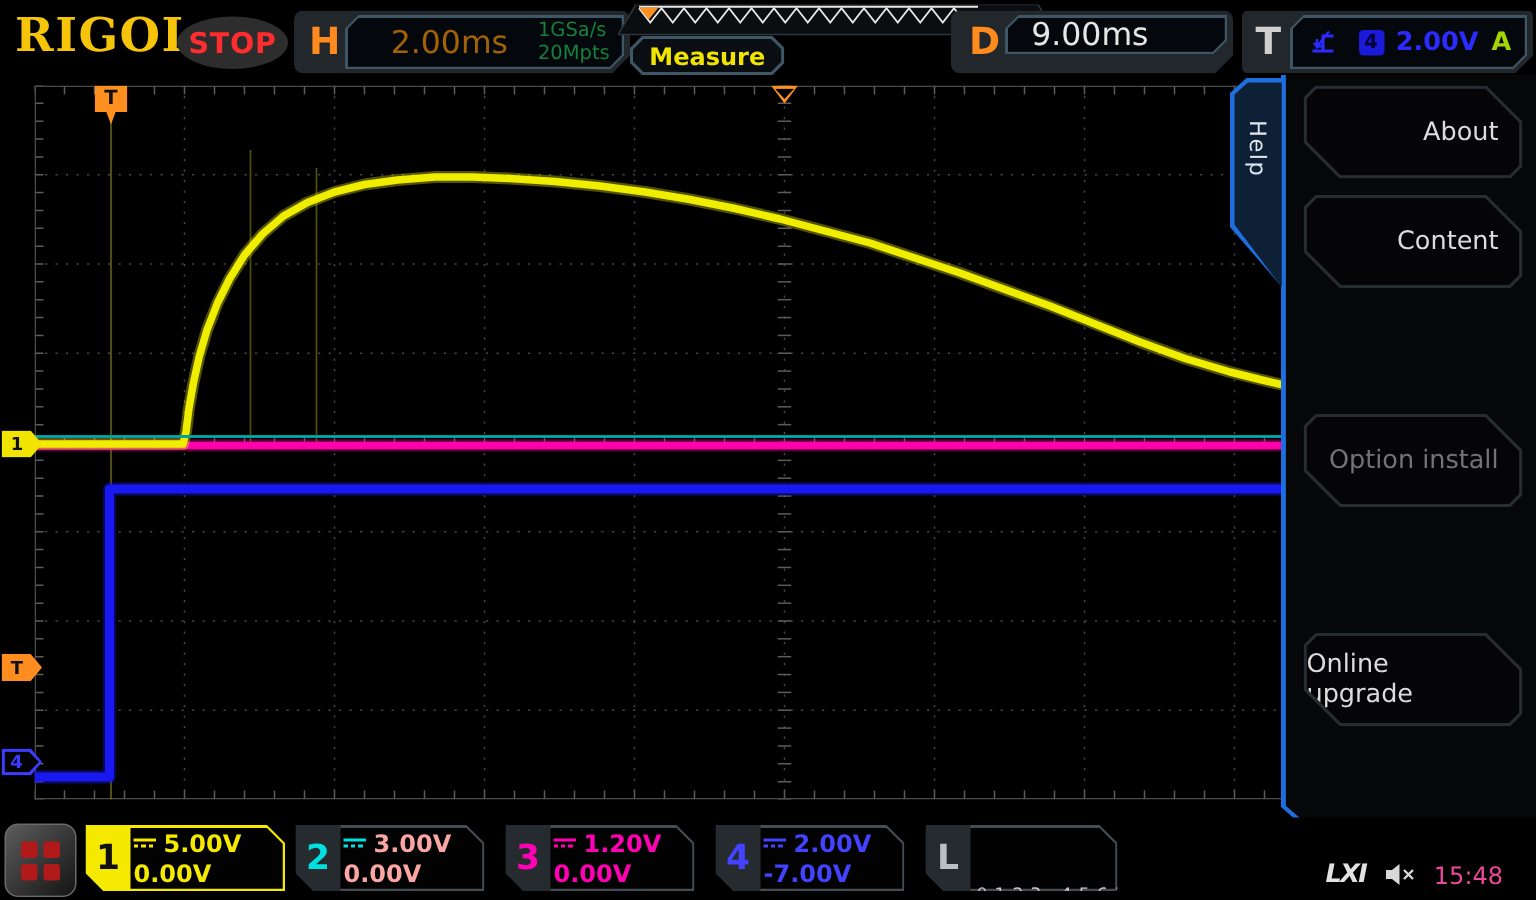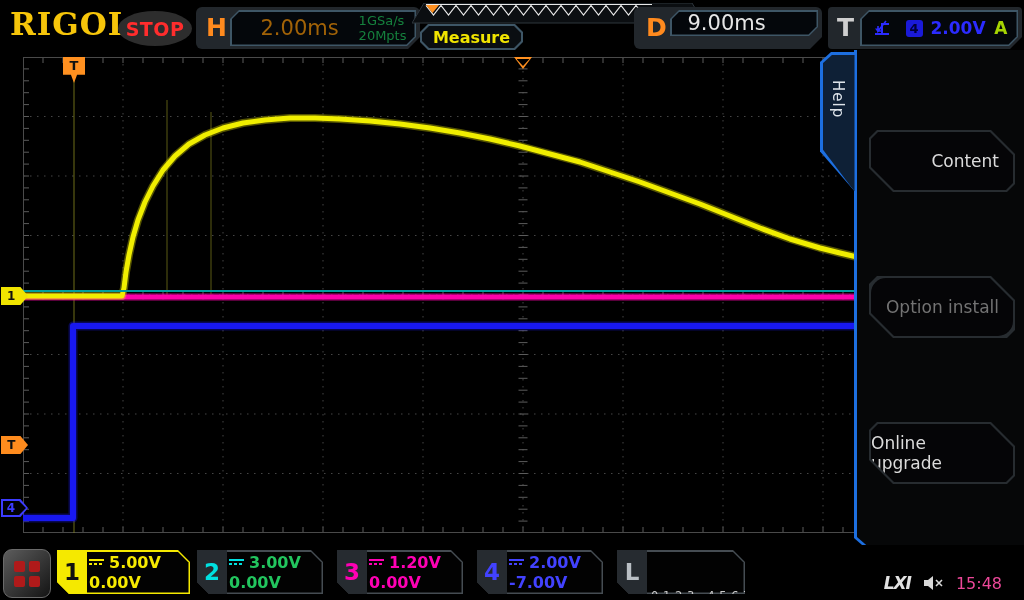--- a/index.html
+++ b/index.html
@@ -82,21 +82,21 @@
   #help-tab-inner{position:absolute;inset:2.5px;background:#0e2036;
       clip-path:polygon(10px 0,100% 0,100% 100%,0 69%,0 9px);}
   #help-tab-label{position:absolute;left:9px;top:28px;color:#dde4ea;font-size:15px;
       writing-mode:vertical-rl;letter-spacing:1px;}
   .menu-btn{position:absolute;left:15px;width:146px;height:62px;background:#272c30;
       clip-path:polygon(8px 0,122px 0,146px 24px,146px 54px,138px 62px,24px 62px,0 38px,0 8px);}
   .menu-btn-i{position:absolute;inset:2px;background:#050507;color:#dcdcdc;
       clip-path:polygon(7px 0,119px 0,142px 23px,142px 51px,135px 58px,23px 58px,0 35px,0 7px);
       display:flex;align-items:center;justify-content:flex-end;font-size:17px;
       padding-right:14px;box-sizing:border-box;}
-  .menu-btn.disabled .menu-btn-i{color:#737373;border-radius:15px;}
+  .menu-btn.disabled .menu-btn-i{color:#737373;}
 
   
   #bottom-bar{left:0;top:545px;width:1024px;height:55px;background:#000;z-index:20;}
   #menu-btn{left:3px;top:4px;width:46px;height:47px;border-radius:9px;
       background:linear-gradient(135deg,#5c5c5c,#141414);border:1px solid #6a6a6a;
       display:flex;align-items:center;justify-content:center;}
   #menu-btn .grid2{display:grid;grid-template-columns:11px 11px;grid-template-rows:11px 11px;
       gap:4px;}
   #menu-btn .grid2 div{background:#b01a1a;border-radius:2px;}
   .chbox{position:absolute;top:5px;height:44px;
@@ -524,20 +524,25 @@
       </div>
     </div>
   </div>
 
 <div class="abs" id="help-tab">
   <div id="help-tab-inner"></div>
   <div id="help-tab-label">Help</div>
 </div>
 <div class="abs" id="help-panel">
   <div id="help-panel-inner"></div>
+<div class="menu-btn" style="top: 7px;">
+      <div class="menu-btn-i">
+        <span>About</span>
+      </div>
+    </div>
     <div class="menu-btn" style="top: 80px;">
       <div class="menu-btn-i">
         <span>Content</span>
       </div>
     </div>
     <div class="menu-btn disabled" style="top: 226px;">
       <div class="menu-btn-i">
         <span>Option install</span>
       </div>
     </div>
@@ -568,21 +573,21 @@
               <i style="background: repeating-linear-gradient(90deg, rgb(245, 233, 0) 0px, rgb(245, 233, 0) 3px, transparent 3px, transparent 5px);"></i>
             </span>
             <span>5.00V</span>
           </div>
           <div class="chrow2">0.00V</div>
         </div>
       </div>
       <div class="abs chbox" style="left: 197px; width: 126px; background: rgb(69, 76, 82);">
         <div class="chbox-i"></div>
         <div class="chtab" style="color: rgb(0, 224, 224);">2</div>
-        <div class="chvals" style="color: #22c55e;">
+        <div class="chvals" style="color: #fca5a5;">
           <div class="chrow1">
             <span class="coupl">
               <i style="background: rgb(0, 224, 224);"></i>
               <i style="background: repeating-linear-gradient(90deg, rgb(0, 224, 224) 0px, rgb(0, 224, 224) 3px, transparent 3px, transparent 5px);"></i>
             </span>
             <span>3.00V</span>
           </div>
           <div class="chrow2">0.00V</div>
         </div>
       </div>

